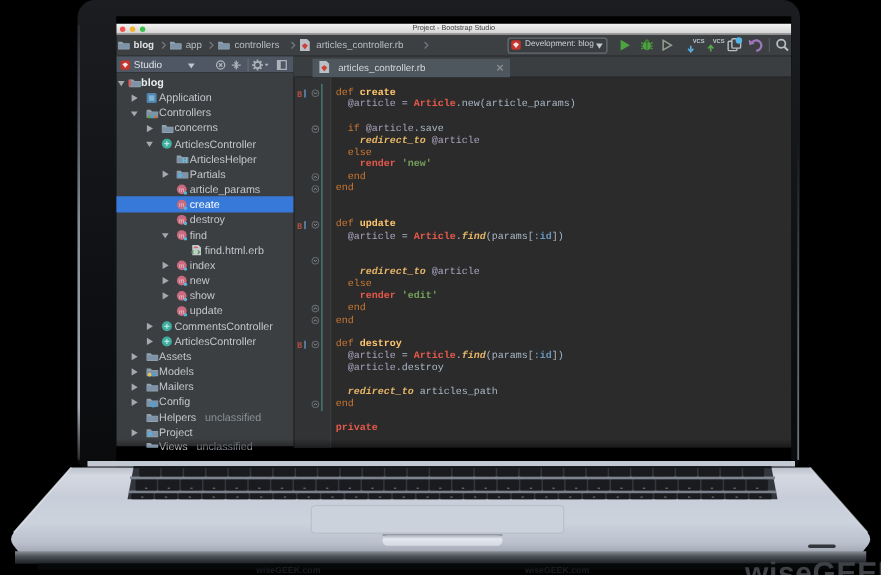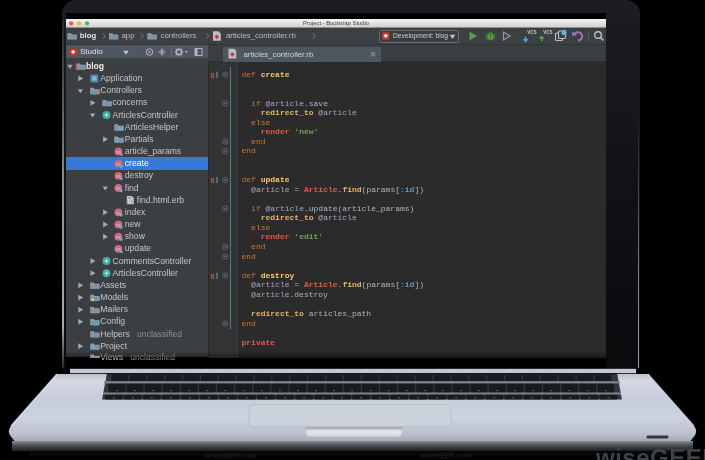--- a/index.html
+++ b/index.html
@@ -1,24 +1,24 @@
 <!DOCTYPE html>
 <html><head><meta charset="utf-8"><style>
 *{margin:0;padding:0;box-sizing:border-box}
 body{width:705px;height:460px;background:#000;overflow:hidden;position:relative;font-family:'Liberation Sans',sans-serif}
 #bezel{position:absolute;left:62px;top:0;width:578px;height:375px;border-radius:14px 14px 9px 9px;background:linear-gradient(180deg,#1b1d21,#0e1013 60%,#0a0b0d)}
 #rimL{position:absolute;left:62.2px;top:20px;width:1.6px;height:348px;background:linear-gradient(180deg,rgba(140,148,157,0.12),#99a1aa 45%,#c0c6cd 88%,rgba(150,156,164,0.25));border-radius:2px;opacity:0.85}
 #rimR{position:absolute;left:637.8px;top:110px;width:1.4px;height:258px;background:linear-gradient(180deg,rgba(150,156,164,0),#8f969e 60%,#b9bfc6);border-radius:2px;opacity:0.8}
-#screen{position:absolute;left:66px;top:13px;width:540px;height:400px;background:#000;overflow:hidden}
+#screen{position:absolute;left:93px;top:13px;width:540px;height:400px;background:#000;overflow:hidden}
 .cl{position:absolute;left:175.5px;height:9.6px;font:normal 8px/9.6px 'Liberation Mono',monospace;color:#a9b7c6;white-space:pre}
 k{color:#cc7832;font-weight:normal}
 f{color:#ffc66d;font-weight:bold}
 v{color:#aaa2bd;font-weight:normal}
 c{color:#e4594b;font-weight:bold}
-h{color:#e5b567;font-weight:bold;}
+h{color:#e5b567;font-weight:bold;font-style:italic}
 r{color:#e4594b;font-weight:bold}
 sg{color:#73a05a;font-weight:bold}
 y{color:#6897bb;font-weight:bold}
 o{color:#a9b7c6;font-weight:normal}
 </style></head>
 <body>
 <div id="bezel"></div>
 <div id="rimL"></div>
 <div id="rimR"></div>
 <div id="screen">
@@ -62,29 +62,29 @@
     <div style="position:absolute;left:34.3px;top:302.42px;font:normal 8.6px/12.9px 'Liberation Sans', sans-serif;font-style:normal;color:#c3c7cb;white-space:pre;letter-spacing:0">Config</div>
     <div style="position:absolute;left:34.3px;top:314.59px;font:normal 8.6px/12.9px 'Liberation Sans', sans-serif;font-style:normal;color:#c3c7cb;white-space:pre;letter-spacing:0">Helpers&nbsp;&nbsp; <span style="color:#8a9096">unclassified</span></div>
     <div style="position:absolute;left:34.3px;top:326.76px;font:normal 8.6px/12.9px 'Liberation Sans', sans-serif;font-style:normal;color:#c3c7cb;white-space:pre;letter-spacing:0">Project</div>
     <div style="position:absolute;left:34.3px;top:337.75px;font:normal 8.6px/12.9px 'Liberation Sans', sans-serif;font-style:normal;color:#c3c7cb;white-space:pre;letter-spacing:0">Views&nbsp;&nbsp; <span style="color:#8a9096">unclassified</span></div>
     <div style="position:absolute;left:141.5px;top:49px;width:399px;height:295.5px;background:#2b2b2b"></div>
     <div style="position:absolute;left:141.5px;top:49px;width:1.2px;height:295.5px;background:#282828"></div>
     <div style="position:absolute;left:142.7px;top:49px;width:28px;height:295.5px;background:#313335"></div>
     <div style="position:absolute;left:170.7px;top:49px;width:1px;height:295.5px;background:#3a3d3f"></div>
     <div style="position:absolute;left:163.8px;top:53.5px;width:1.4px;height:262.5px;background:#4a837c"></div>
     <div class="cl" style="top:56.80px"><k>def</k> <f>create</f></div>
+    <div class="cl" style="top:66.37px">  <v>@article</v> <o>=</o> <c>Article</c>.new(article_params)</div>
     <div class="cl" style="top:85.51px">  <k>if</k> <v>@article</v>.save</div>
     <div class="cl" style="top:95.08px">    <h>redirect_to</h> <v>@article</v></div>
     <div class="cl" style="top:104.65px">  <k>else</k></div>
     <div class="cl" style="top:114.22px">    <r>render</r> <sg>'new'</sg></div>
     <div class="cl" style="top:123.79px">  <k>end</k></div>
     <div class="cl" style="top:133.36px"><k>end</k></div>
     <div class="cl" style="top:162.07px"><k>def</k> <f>update</f></div>
     <div class="cl" style="top:171.64px">  <v>@article</v> <o>=</o> <c>Article</c>.<h>find</h>(params[<y>:id</y>])</div>
-    <div class="cl" style="top:190.78px">  <k>if</k> <v>@article</v>.update(article_params)</div>
     <div class="cl" style="top:200.35px">    <h>redirect_to</h> <v>@article</v></div>
     <div class="cl" style="top:209.92px">  <k>else</k></div>
     <div class="cl" style="top:219.49px">    <r>render</r> <sg>'edit'</sg></div>
     <div class="cl" style="top:229.06px">  <k>end</k></div>
     <div class="cl" style="top:238.63px"><k>end</k></div>
     <div class="cl" style="top:257.77px"><k>def</k> <f>destroy</f></div>
     <div class="cl" style="top:267.34px">  <v>@article</v> <o>=</o> <c>Article</c>.<h>find</h>(params[<y>:id</y>])</div>
     <div class="cl" style="top:276.91px">  <v>@article</v>.destroy</div>
     <div class="cl" style="top:296.05px">  <h>redirect_to</h> articles_path</div>
     <div class="cl" style="top:305.62px"><k>end</k></div>

